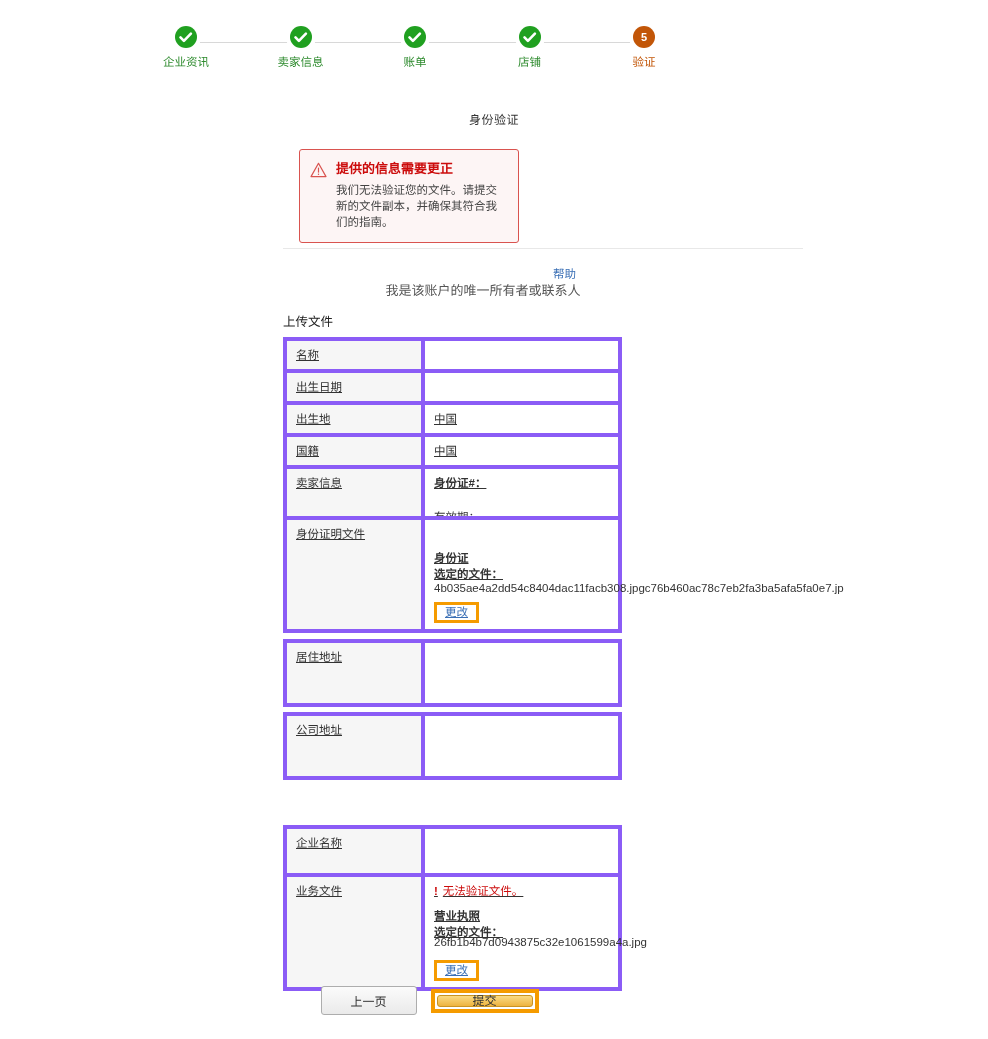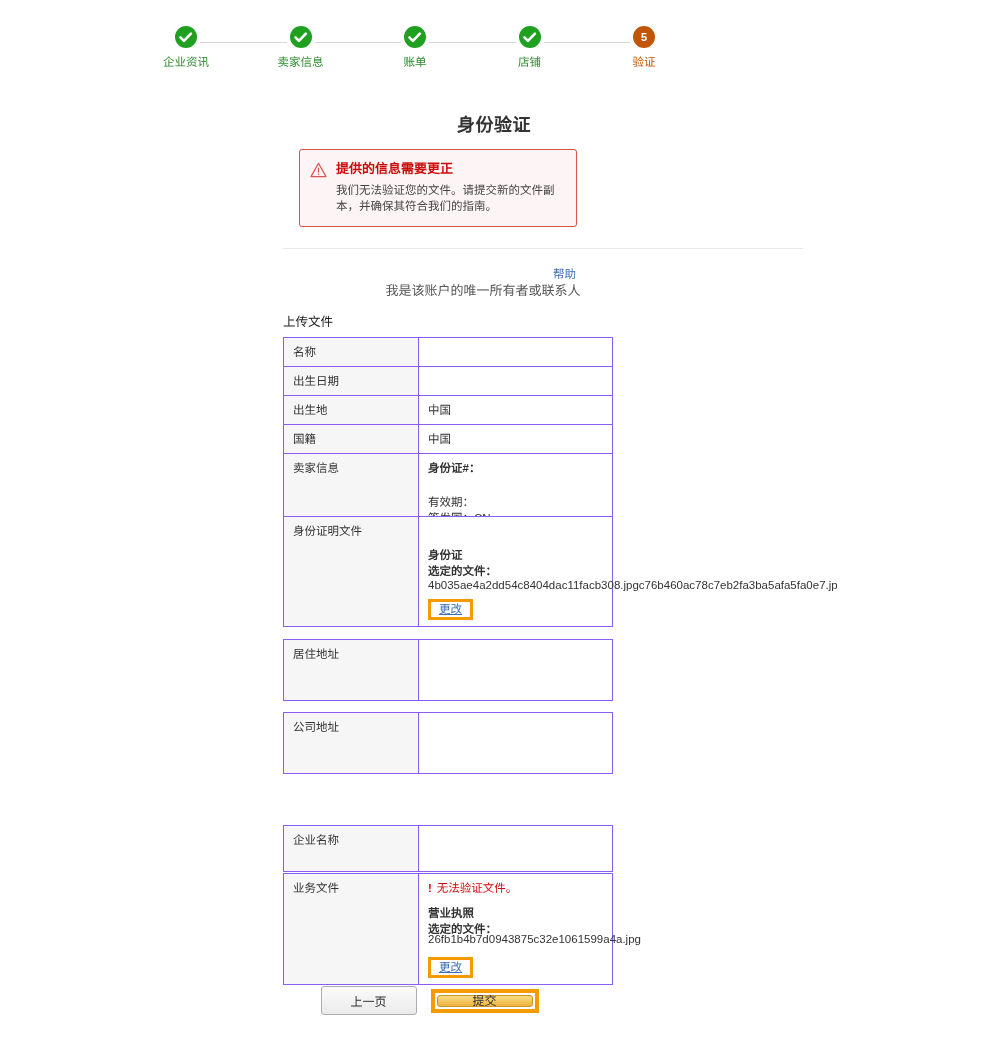--- a/index.html
+++ b/index.html
@@ -78,32 +78,32 @@
   .step-label.done { color: #2e8b2e; }
   .step-label.current { color: #c25608; }
 
   
   .page-title {
     position: absolute;
     left: 0;
     right: 0;
     top: 110px;
     text-align: center;
-    font-size: 18px;
-    color: #333333;
-    font-weight: bold;
+    font-size: 12px;
+    color: #333333;
+    font-weight: normal;
     letter-spacing: 0.5px;
   }
 
   
   .alert {
     position: absolute;
     left: 299px;
     top: 149px;
-    width: 278px;
+    width: 220px;
     min-height: 62px;
     border: 1px solid #d9534f;
     border-radius: 3px;
     background: #fdf5f5;
     padding: 10px 12px 12px 10px;
     box-sizing: border-box;
     display: flex;
     gap: 9px;
   }
   .alert-icon { flex: 0 0 auto; padding-top: 2px; }
@@ -161,26 +161,27 @@
 
   
   .tbl {
     position: absolute;
     left: 283px;
     border-collapse: collapse;
     table-layout: fixed;
     background: #ffffff;
   }
   .tbl td {
-    border: 1px solid #8b5cf6;
+    border: 4px solid #8b5cf6;
     font-size: 11.5px;
     color: #333333;
     padding: 6px 9px;
     vertical-align: top;
     line-height: 16px;
+    text-decoration: underline;
   }
   .tbl td.k {
     width: 116px;
     background: #f6f6f6;
     color: #333333;
   }
   .tbl td.v {
     width: 175px;
     background: #ffffff;
   }

